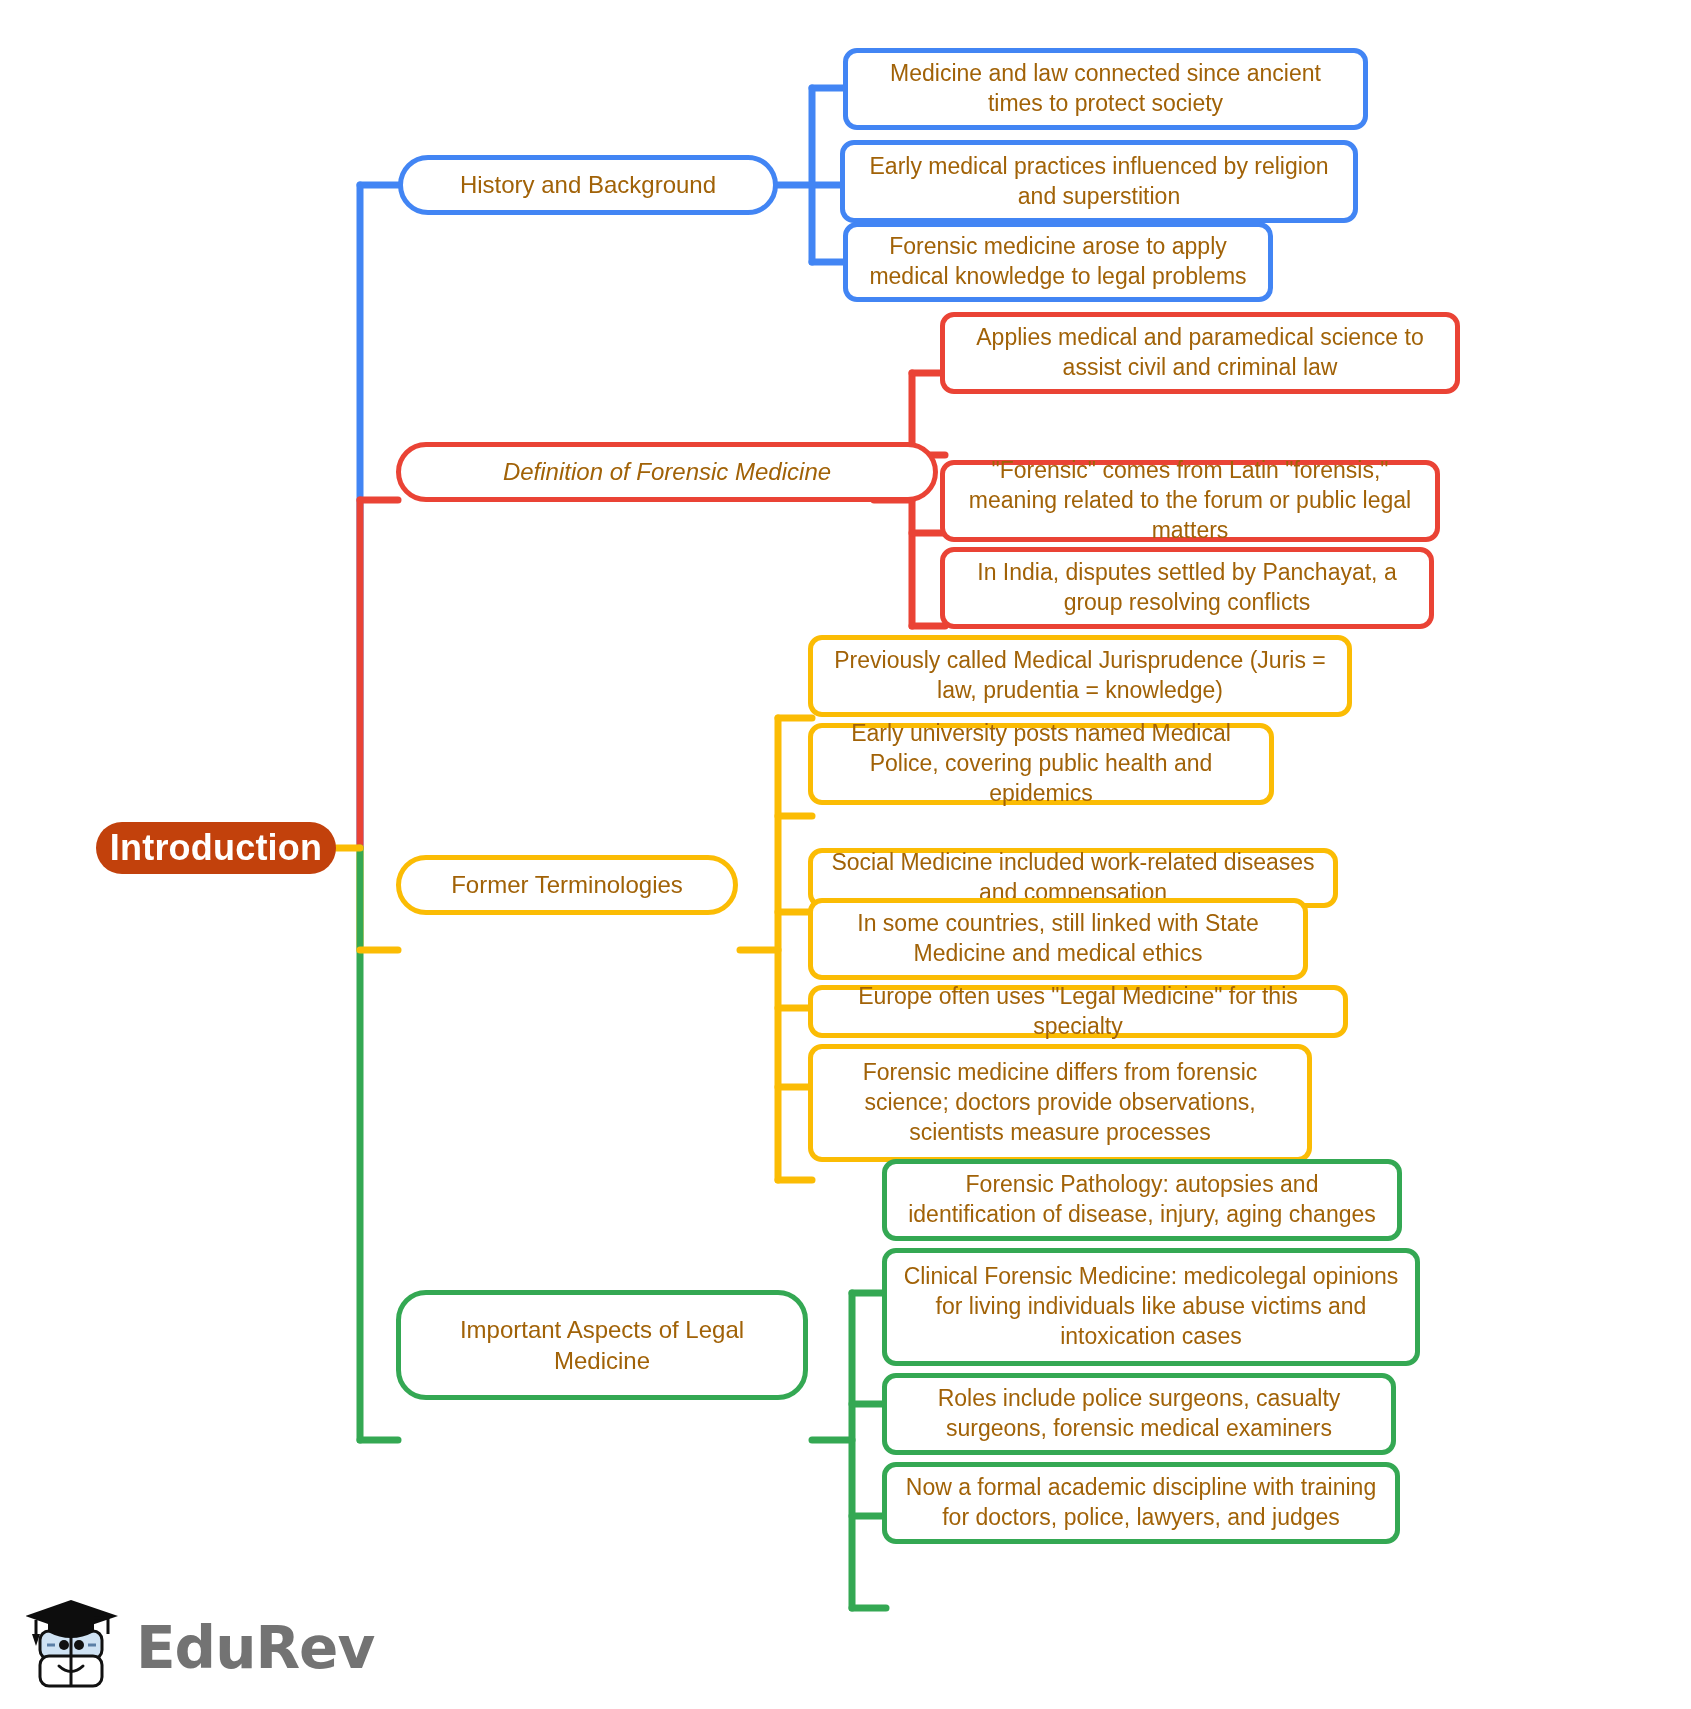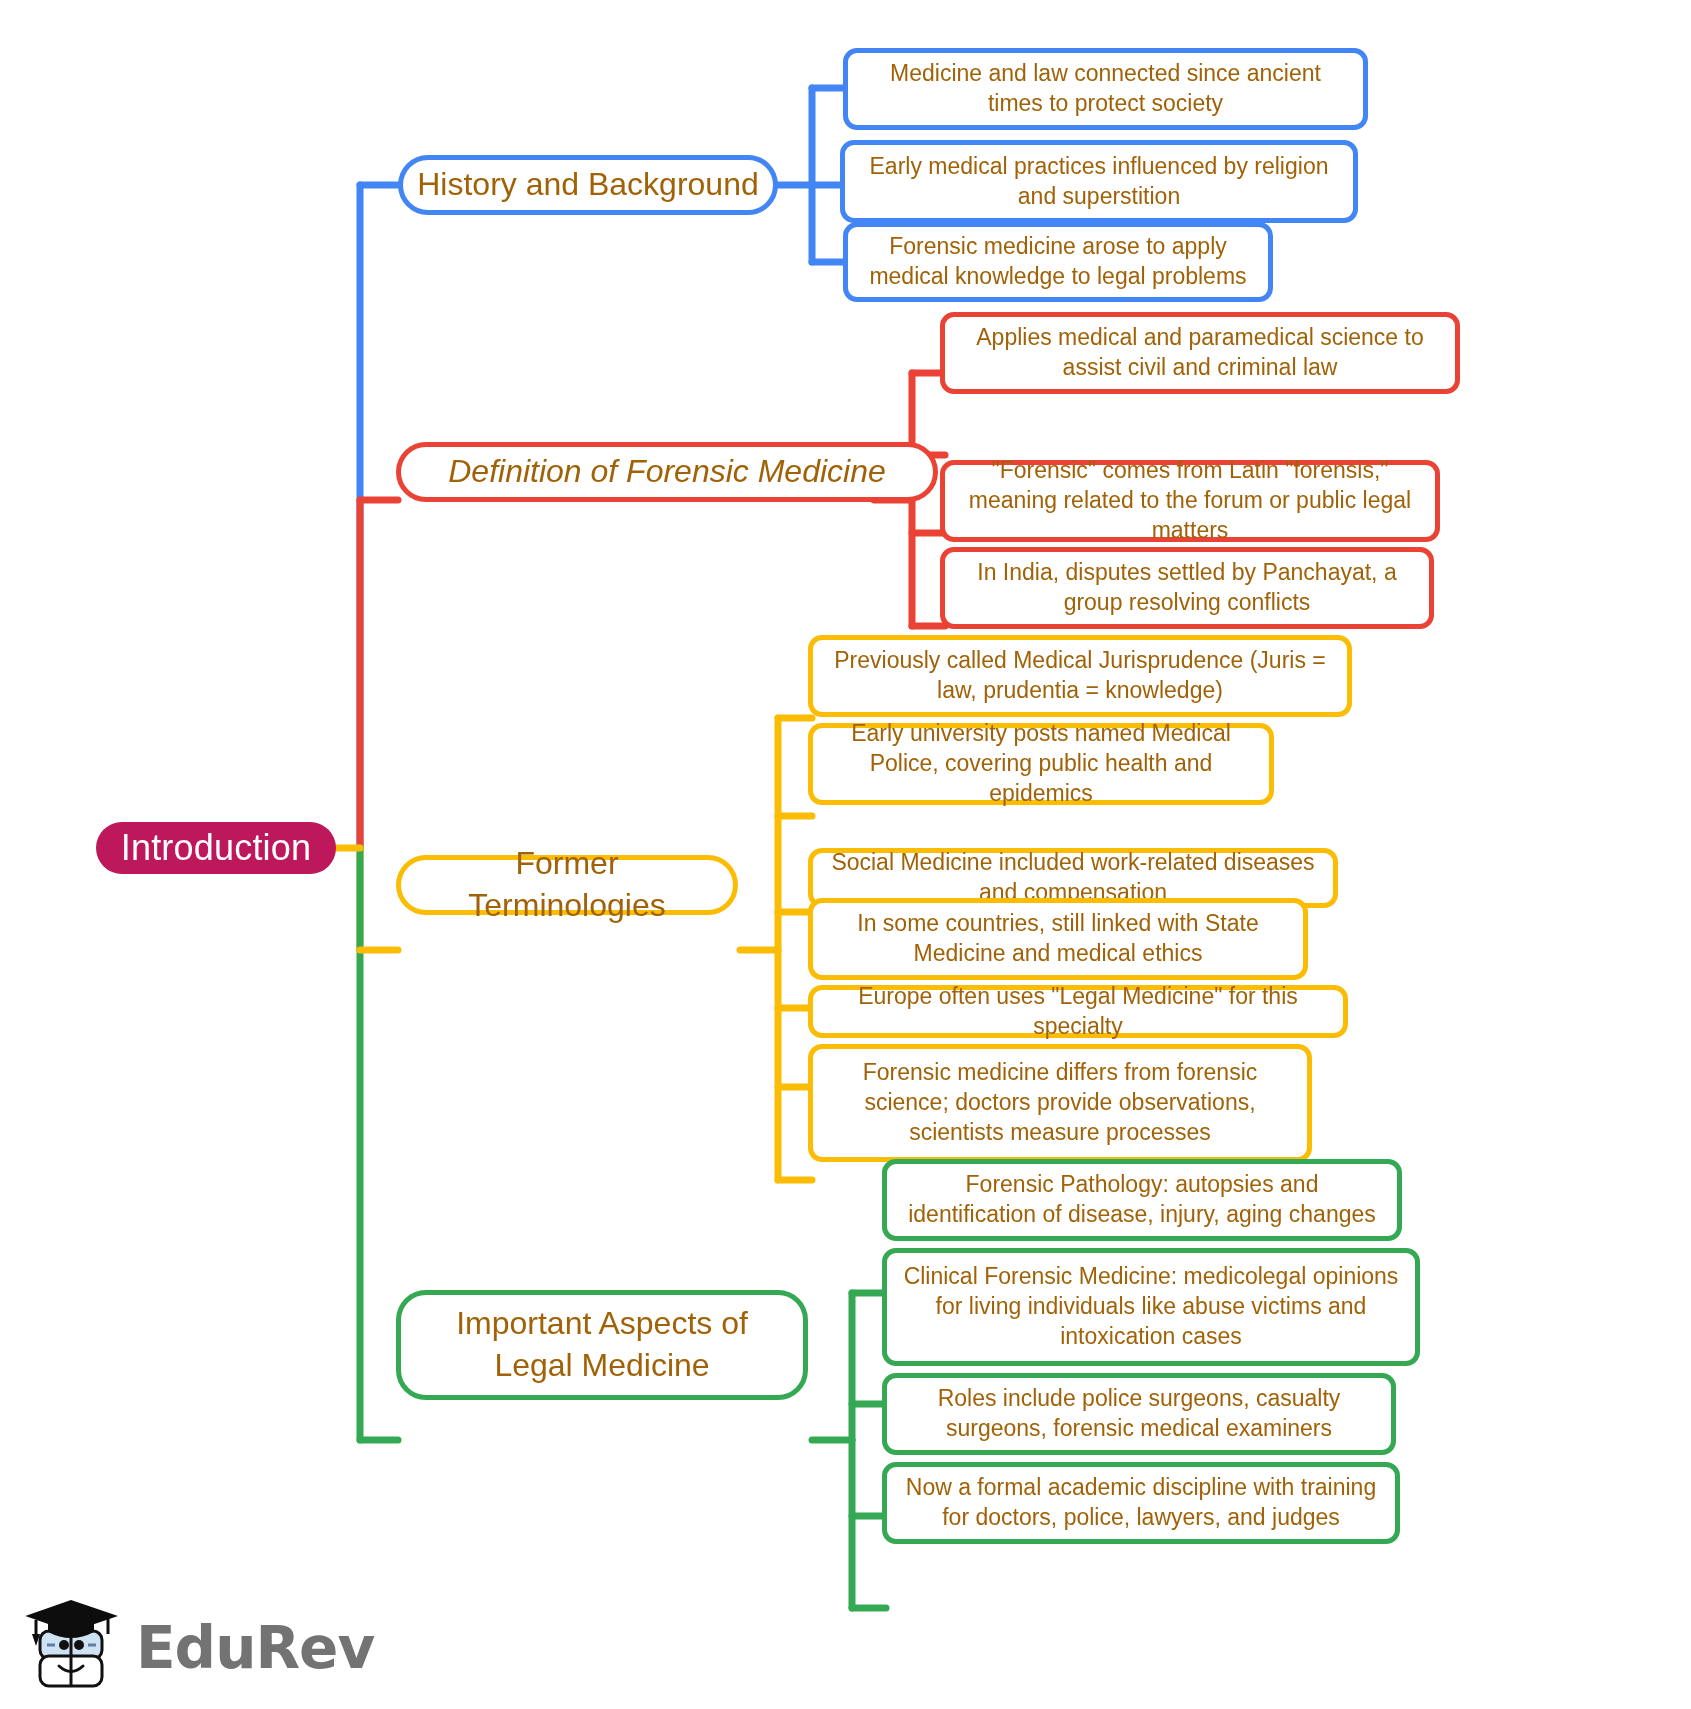--- a/index.html
+++ b/index.html
@@ -30,31 +30,31 @@
     display: flex;
     align-items: center;
     justify-content: center;
     text-align: center;
     color: #a16207;
     line-height: 1.30;
     padding: 6px 12px;
     z-index: 5;
   }
   .root {
-    background: #be185d;
+    background: #c2410c;
     border: none;
     border-radius: 26px;
     color: #ffffff;
-    font-weight: normal;
+    font-weight: bold;
     font-size: 36px;
     letter-spacing: 0.2px;
     z-index: 6;
   }
   .branch {
-    font-size: 32px;
+    font-size: 24px;
     border-radius: 30px;
   }
   .leaf { font-size: 23px; }
 
   .c-blue   { border-color: #4285f4; }
   .c-red    { border-color: #ea4335; }
   .c-yellow { border-color: #fbbc04; }
   .c-green  { border-color: #34a853; }
 
   

